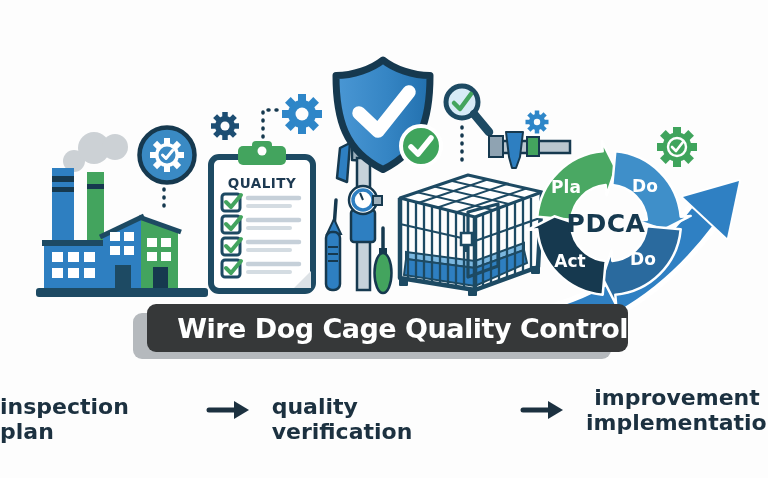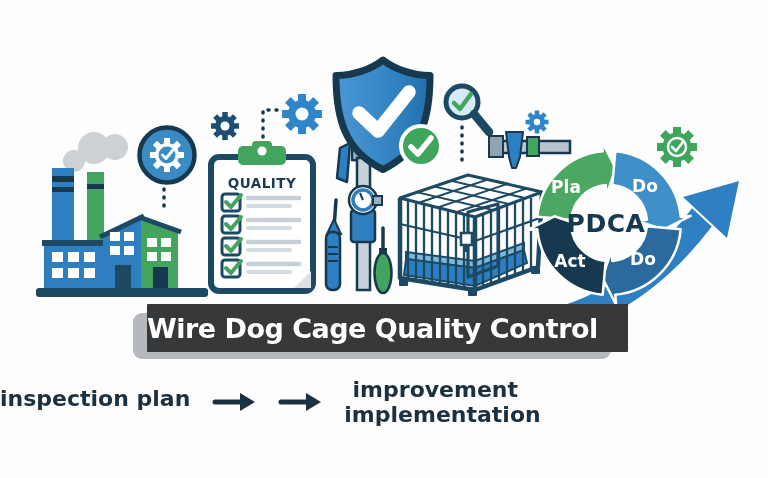--- a/index.html
+++ b/index.html
@@ -8,28 +8,28 @@
     overflow:hidden;font-family:"DejaVu Sans","Liberation Sans",sans-serif;padding-left:28px;
   }
   #art{position:absolute;left:0;top:0;}
   .svgtxt{font-family:"DejaVu Sans","Liberation Sans",sans-serif;}
   #banner-shadow{
     position:absolute;left:133px;top:313px;width:478px;height:46px;
     background:#b5b9bd;border-radius:9px;
   }
   #banner{
     position:absolute;left:147px;top:304px;width:481px;height:48px;
-    background:#363839;border-radius:1px;display:flex;align-items:center;justify-content:flex-start;
+    background:#363839;border-radius:9px;display:flex;align-items:center;justify-content:flex-end;
   }
   #banner .title{
     color:#ffffff;font-weight:bold;font-size:27px;letter-spacing:-0.5px;white-space:nowrap;
   }
   #flow{
-    position:absolute;left:0;top:378px;width:768px;
-    display:flex;justify-content:flex-start;align-items:flex-start;gap:22px;
+    position:absolute;left:0;top:386px;width:768px;
+    display:flex;justify-content:space-between;align-items:flex-start;gap:22px;
     color:#1c3140;
   }
   .flow-step{font-weight:bold;font-size:22px;line-height:1.12;}
   .flow-step.single{padding-top:9px;}
   .flow-step.double{max-width:182px;text-align:center;}
   .flow-arrow{margin-top:12px;flex:0 0 auto;}
 </style>
 </head>
 <body>
 
@@ -346,20 +346,21 @@
 <div id="banner">
   <span class="title">Wire Dog Cage Quality Control</span>
 </div>
 
 <div id="flow">
   <div class="flow-step single">inspection plan</div>
   <svg class="flow-arrow" width="44" height="24" viewBox="0 0 44 24">
     <line x1="3" y1="12" x2="30" y2="12" stroke="#1c3140" stroke-width="5" stroke-linecap="round"></line>
     <polygon points="28,3 43,12 28,21" fill="#1c3140"></polygon>
   </svg>
+  <div class="flow-step single">quality verification</div>
   <svg class="flow-arrow" width="44" height="24" viewBox="0 0 44 24">
     <line x1="3" y1="12" x2="30" y2="12" stroke="#1c3140" stroke-width="5" stroke-linecap="round"></line>
     <polygon points="28,3 43,12 28,21" fill="#1c3140"></polygon>
   </svg>
   <div class="flow-step double">improvement implementation</div>
 </div>
 
 </div>
 
 </body></html>

